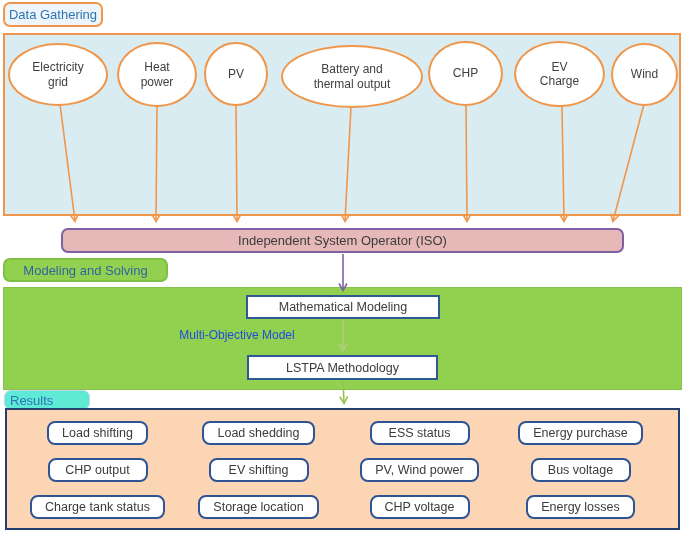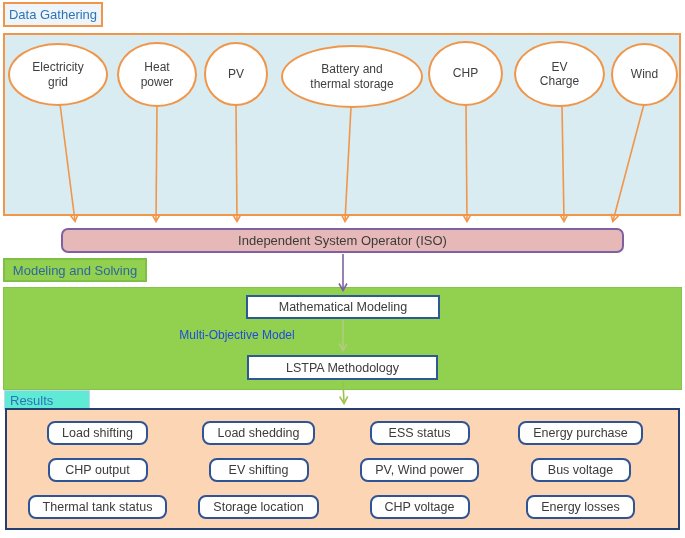--- a/index.html
+++ b/index.html
@@ -1,23 +1,23 @@
 <!DOCTYPE html>
 <html><head>
 <meta charset="utf-8">
 <style>
   html,body{margin:0;padding:0;background:#fff;}
   #page{position:relative;width:685px;height:538px;background:#fff;
         font-family:"Liberation Sans",sans-serif;color:#3f3f3f;overflow:hidden;}
 
   
-  .sec-label{position:absolute;display:flex;align-items:center;font-size:13px;color:#2e74b5;}
+  .sec-label{position:absolute;display:flex;align-items:center;font-size:13px;color:#2e74b5;border-radius:7px;}
   .lbl-gathering{left:3px;top:2px;width:100px;height:25px;border:2px solid #f0964a;
                  background:#edf5fa;justify-content:center;box-sizing:border-box;}
-  .lbl-modeling{left:3px;top:258px;width:144px;height:24px;border:2px solid #7fbf45;
+  .lbl-modeling{left:3px;top:258px;width:165px;height:24px;border:2px solid #7fbf45;
                 background:#92d050;justify-content:center;color:#31669c;box-sizing:border-box;}
   .lbl-results{left:4px;top:390px;width:86px;height:20px;border:1px solid #c2d6ea;
                background:#5eead4;padding-left:5px;box-sizing:border-box;}
 
   
   .box-gathering{position:absolute;left:3px;top:33px;width:678px;height:183px;
                  background:#d9ecf2;border:2px solid #f0964a;box-sizing:border-box;}
   .box-modeling{position:absolute;left:3px;top:287px;width:679px;height:103px;
                 background:#92d050;border:1px solid #85c24e;box-sizing:border-box;}
   .box-results{position:absolute;left:5px;top:408px;width:675px;height:122px;
@@ -66,21 +66,21 @@
   <div class="ellipse" style="left:8px;top:43px;width:100px;height:63px">
     <span class="etext" style="max-width:72px">Electricity grid</span>
   </div>
   <div class="ellipse" style="left:117px;top:42px;width:80px;height:65px">
     <span class="etext" style="max-width:40px">Heat power</span>
   </div>
   <div class="ellipse" style="left:204px;top:42px;width:64px;height:64px">
     <span class="etext">PV</span>
   </div>
   <div class="ellipse" style="left:281px;top:45px;width:142px;height:63px">
-    <span class="etext" style="max-width:84px">Battery and thermal storage</span>
+    <span class="etext" style="max-width:84px">Battery and thermal output</span>
   </div>
   <div class="ellipse" style="left:428px;top:41px;width:75px;height:65px">
     <span class="etext">CHP</span>
   </div>
   <div class="ellipse" style="left:514px;top:41px;width:91px;height:66px">
     <span class="etext" style="max-width:50px">EV Charge</span>
   </div>
   <div class="ellipse" style="left:611px;top:43px;width:67px;height:63px">
     <span class="etext">Wind</span>
   </div>
@@ -107,21 +107,21 @@
   <div class="box-results">
     <div class="results-grid">
       <div class="result-box">Load shifting</div>
       <div class="result-box">Load shedding</div>
       <div class="result-box">ESS status</div>
       <div class="result-box">Energy purchase</div>
       <div class="result-box">CHP output</div>
       <div class="result-box">EV shifting</div>
       <div class="result-box">PV, Wind power</div>
       <div class="result-box">Bus voltage</div>
-      <div class="result-box">Thermal tank status</div>
+      <div class="result-box">Charge tank status</div>
       <div class="result-box">Storage location</div>
       <div class="result-box">CHP voltage</div>
       <div class="result-box">Energy losses</div>
     </div>
   </div>
 
   <svg class="overlay" width="685" height="538" viewBox="0 0 685 538">
     <defs>
       <marker id="ah-orange" viewBox="0 0 10 10" refX="8" refY="5" markerWidth="10" markerHeight="10" orient="auto" markerUnits="userSpaceOnUse">
         <path d="M1.5,1 L8.5,5 L1.5,9" fill="none" stroke="#f0964a" stroke-width="1.6"></path>

